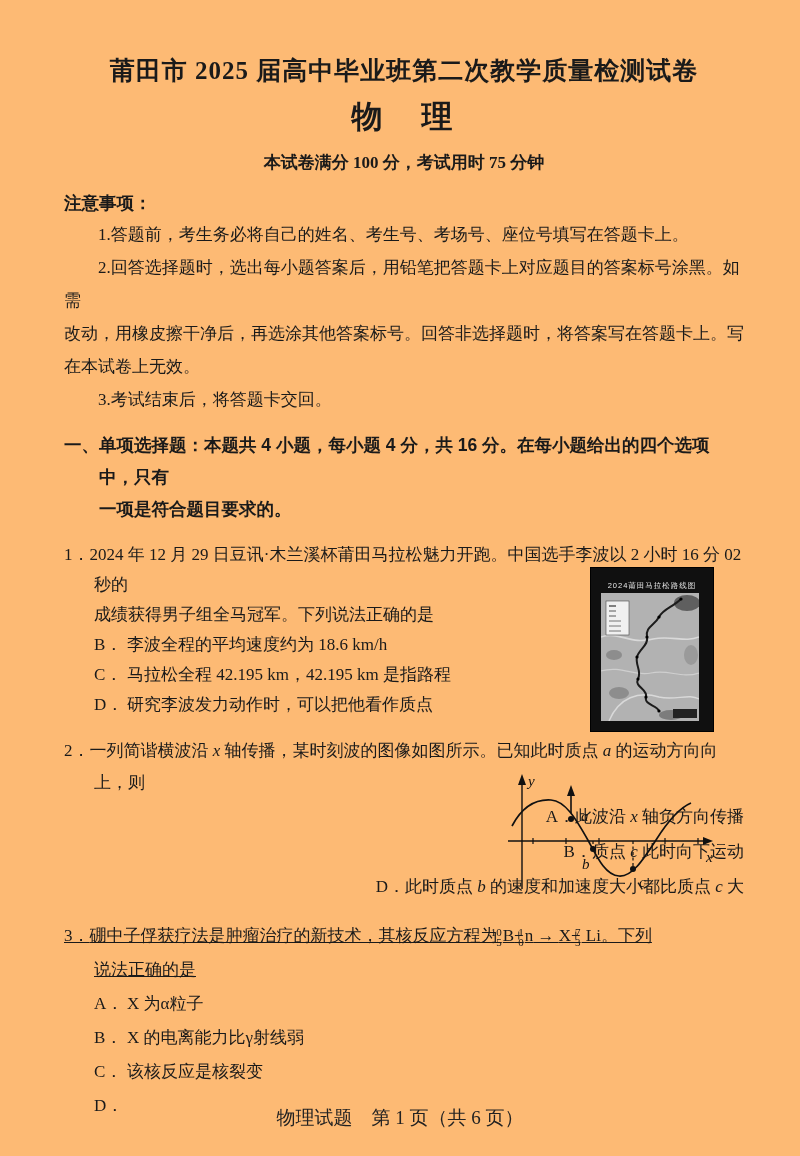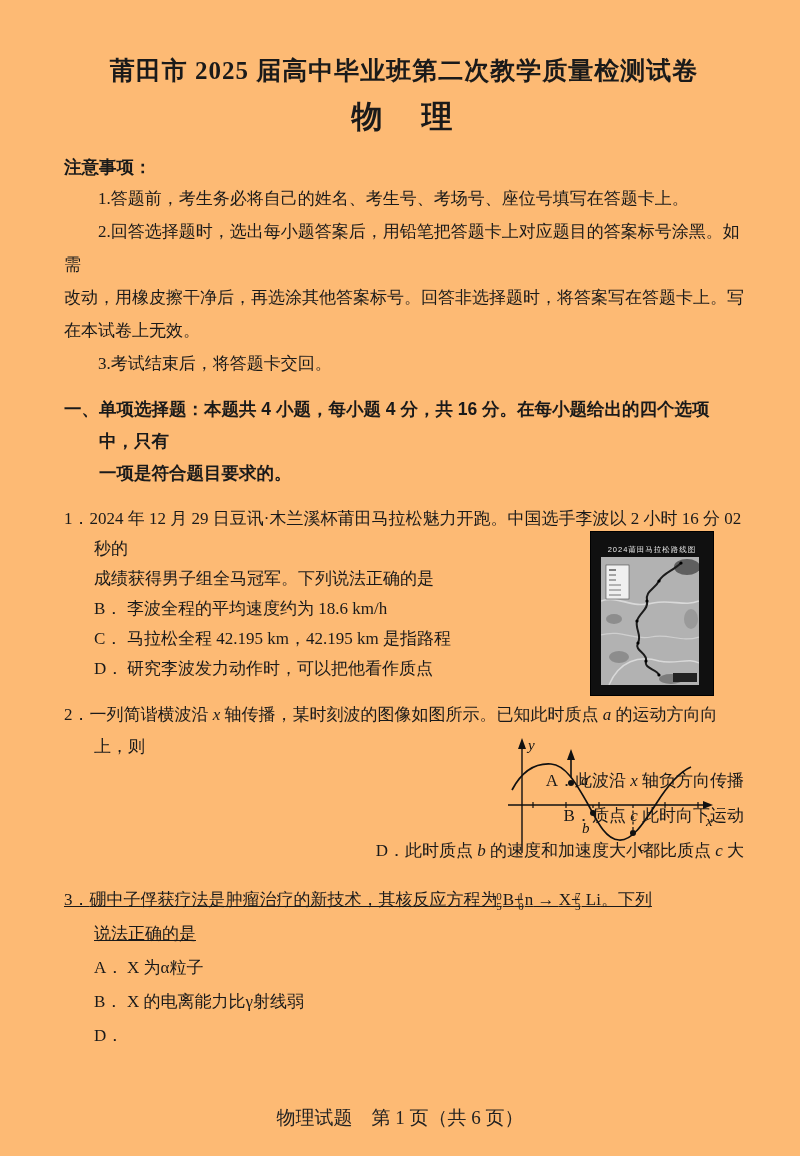--- a/index.html
+++ b/index.html
@@ -55,20 +55,21 @@
             font-size:19px; color:#222; }
 </style>
 </head>
 <body>
 
 <div class="page">
   <div class="content">
 
     <h1 class="exam-title">莆田市 2025 届高中毕业班第二次教学质量检测试卷</h1>
     <h2 class="subject-title">物　理</h2>
+    <p class="exam-info">本试卷满分 100 分，考试用时 75 分钟</p>
 
     <section class="notice">
       <p class="notice-head hei">注意事项：</p>
       <p class="notice-item">1.答题前，考生务必将自己的姓名、考生号、考场号、座位号填写在答题卡上。</p>
       <p class="notice-item"><span>2.回答选择题时，选出每小题答案后，用铅笔把答题卡上对应题目的答案标号涂黑。如需</span><br><span>改动，用橡皮擦干净后，再选涂其他答案标号。回答非选择题时，将答案写在答题卡上。写</span><br><span>在本试卷上无效。</span></p>
       <p class="notice-item">3.考试结束后，将答题卡交回。</p>
     </section>
 
     <p class="section-head hei"><span>一、单项选择题：本题共 4 小题，每小题 4 分，共 16 分。在每小题给出的四个选项中，只有</span><br><span>一项是符合题目要求的。</span></p>
 
@@ -146,19 +147,20 @@
       <p class="option"><span class="okey">A．</span><span>此波沿 <i>x</i> 轴负方向传播</span></p>
       <p class="option"><span class="okey">B．</span><span>质点 <i>c</i> 此时向下运动</span></p>
       <p class="option"><span class="okey">D．</span><span>此时质点 <i>b</i> 的速度和加速度大小都比质点 <i>c</i> 大</span></p>
     </div>
 
     <div class="question q3">
       <p class="stem"><span class="qnum">3．</span><span>硼中子俘获疗法是肿瘤治疗的新技术，其核反应方程为 </span><span class="equation"><span class="scripts"><span>10</span><span>5</span></span><span>B</span><span>+</span><span class="scripts"><span>1</span><span>0</span></span><span>n</span><span> → </span><span>X</span><span>+</span><span class="scripts"><span>7</span><span>3</span></span><span> Li</span></span><span>。下列</span><br><span>说法正确的是</span></p>
 
       <p class="option"><span class="okey">A．</span><span>X 为α粒子</span></p>
       <p class="option"><span class="okey">B．</span><span>X 的电离能力比γ射线弱</span></p>
+      <p class="option"><span class="okey">C．</span><span>该核反应是核裂变</span></p>
       <p class="option"><span class="okey">D．</span></p>
     </div>
 
   </div>
 
   <p class="footer">物理试题　第 1 页（共 6 页）</p>
 </div>
 
 </body></html>

